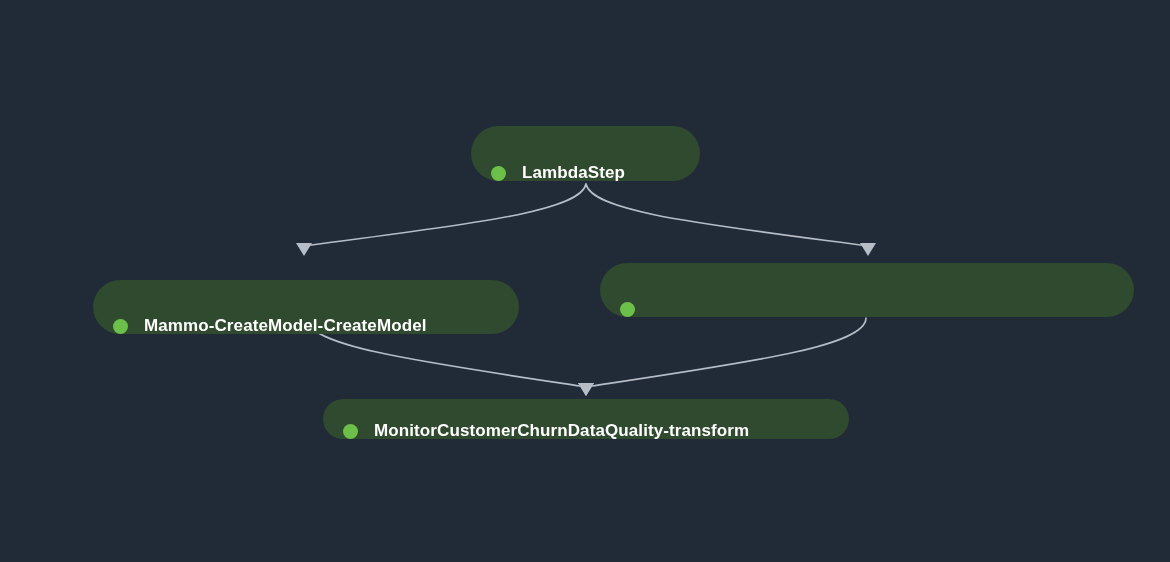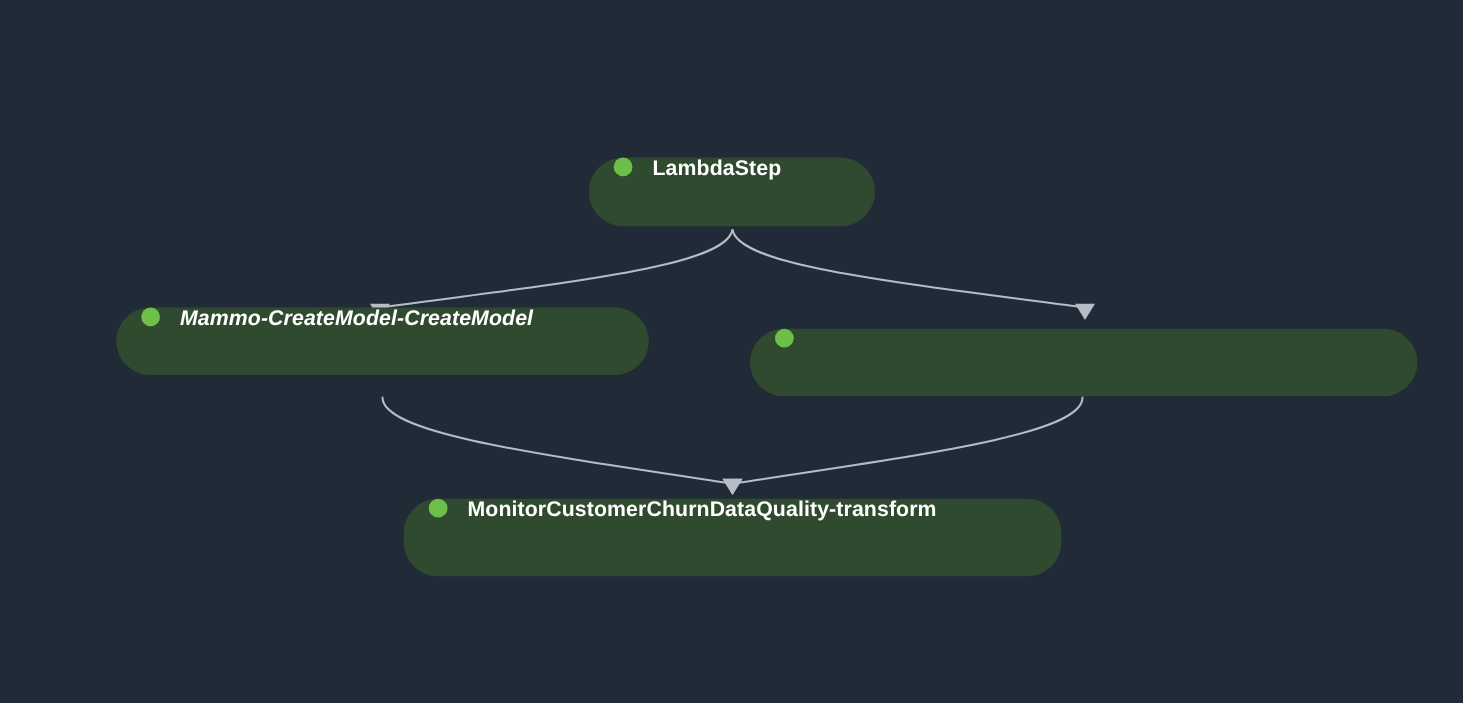--- a/index.html
+++ b/index.html
@@ -21,21 +21,21 @@
     position: absolute;
     left: 0;
     top: 0;
     width: 1170px;
     height: 562px;
     pointer-events: none;
   }
   .node {
     position: absolute;
     display: flex;
-    align-items: flex-start;
+    align-items: flex-end;
     box-sizing: border-box;
     background: #2f4a2e;
     border-radius: 28px;
     padding: 0 22px 0 20px;
     white-space: nowrap;
     z-index: 2;
   }
   .node-dot {
     width: 15px;
     height: 15px;
@@ -75,26 +75,26 @@
       <path class="edge-arrow" d="M 586 396 L 578 383 L 594 383 Z" fill="#b6bdc6"></path>
       <path class="edge-path" d="M 866 318 C 866 346 752 362 592 386" stroke="#b6bdc6"></path>
       <path class="edge-arrow" d="M 586 396 L 578 383 L 594 383 Z" fill="#b6bdc6"></path>
     </svg>
 
   <div id="nodes">
       <div class="node" style="left: 471px; top: 126px; width: 229px; height: 55px; background: rgb(47, 74, 46); border-radius: 27.5px;">
         <span class="node-dot" style="background: rgb(108, 192, 74);"></span>
         <span class="node-label" style="color: rgb(255, 255, 255);">LambdaStep</span>
       </div>
-      <div class="node" style="left: 93px; top: 246px; width: 426px; height: 54px; background: rgb(47, 74, 46); border-radius: 27px; font-style: italic;">
+      <div class="node" style="left: 93px; top: 280px; width: 426px; height: 54px; background: rgb(47, 74, 46); border-radius: 27px;">
         <span class="node-dot" style="background: rgb(108, 192, 74);"></span>
         <span class="node-label" style="color: rgb(255, 255, 255);">Mammo-CreateModel-CreateModel</span>
       </div>
       <div class="node" style="left: 600px; top: 263px; width: 534px; height: 54px; background: rgb(47, 74, 46); border-radius: 27px;">
         <span class="node-dot" style="background: rgb(108, 192, 74);"></span>
       </div>
-      <div class="node" style="left: 323px; top: 399px; width: 526px; height: 62px; background: rgb(47, 74, 46); border-radius: 27px;">
+      <div class="node" style="left: 323px; top: 399px; width: 526px; height: 40px; background: rgb(47, 74, 46); border-radius: 27px;">
         <span class="node-dot" style="background: rgb(108, 192, 74);"></span>
         <span class="node-label" style="color: rgb(255, 255, 255);">MonitorCustomerChurnDataQuality-transform</span>
       </div>
     </div>
 
 </div>
 
 </body></html>

